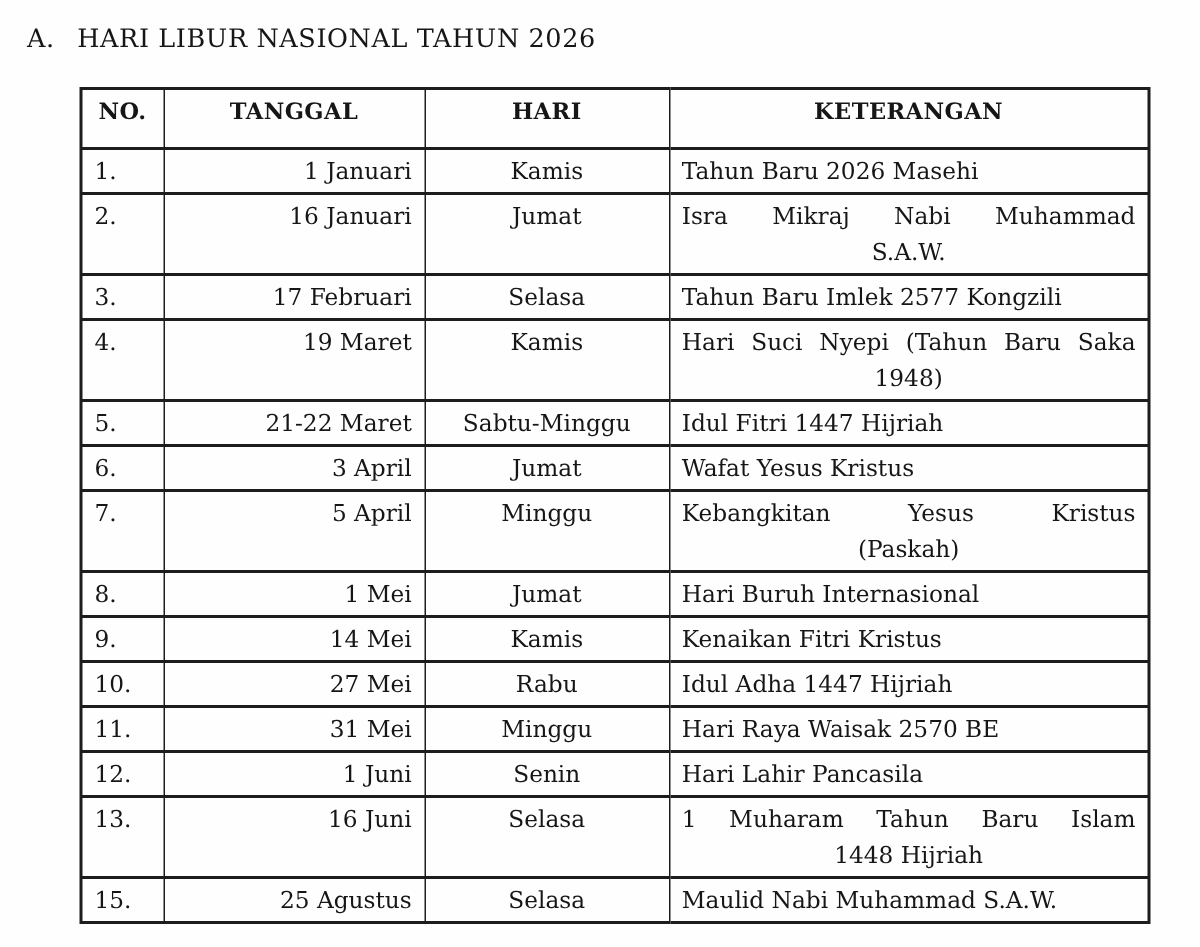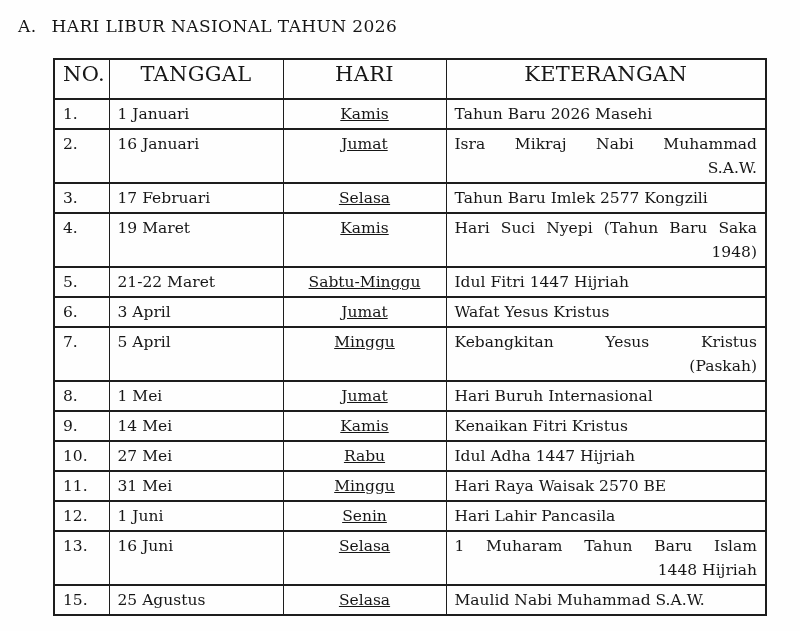--- a/index.html
+++ b/index.html
@@ -40,33 +40,33 @@
     line-height: 24px;
     padding: 2px 8px;
     overflow: hidden;
   }
   table.holiday-table { border: 2px solid #1d1d1d; }
 
   thead th {
     height: 40px;
     vertical-align: middle;
     text-align: center;
-    font-weight: normal;
-    font-size: 21px;
+    font-weight: bold;
+    font-size: 15px;
     letter-spacing: 0.3px;
     padding: 2px 2px;
   }
 
   td.col-no { text-align: left; padding-left: 10px; }
-  td.col-tanggal { text-align: left; }
-  td.col-hari { text-align: center; text-decoration: underline; }
+  td.col-tanggal { text-align: right; }
+  td.col-hari { text-align: center; }
   td.col-keterangan { text-align: left; padding-left: 10px; padding-right: 9px; }
 
   .jline { display: block; text-align: justify; text-align-last: justify; }
-  .lline { display: block; text-align: right; }
+  .lline { display: block; text-align: center; }
 </style>
 </head>
 <body>
 
 <div class="page">
 
   <div class="doc-title">
     <span>A.</span>
     <span>HARI LIBUR NASIONAL TAHUN 2026</span>
   </div>

